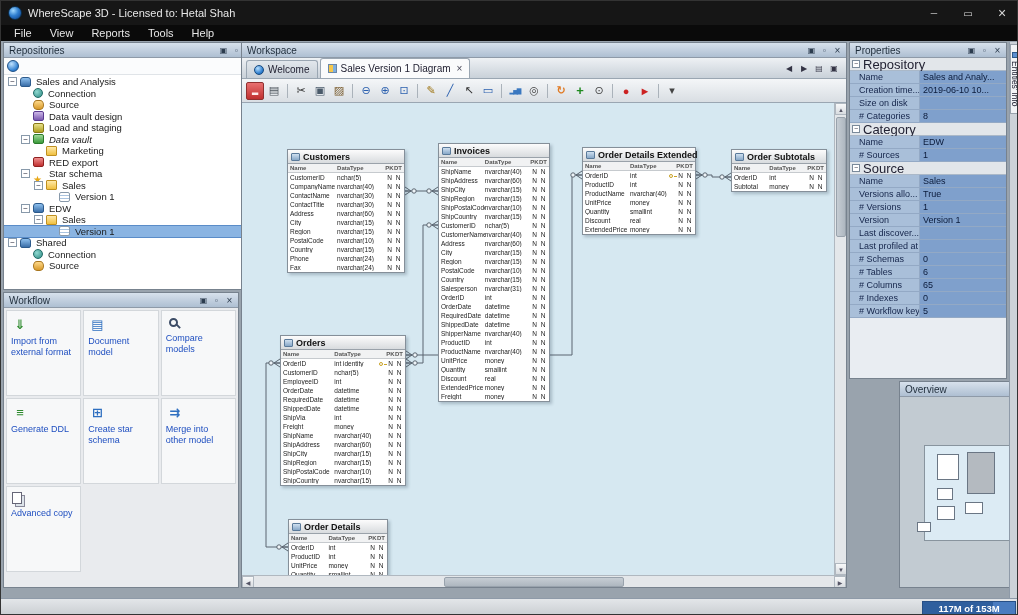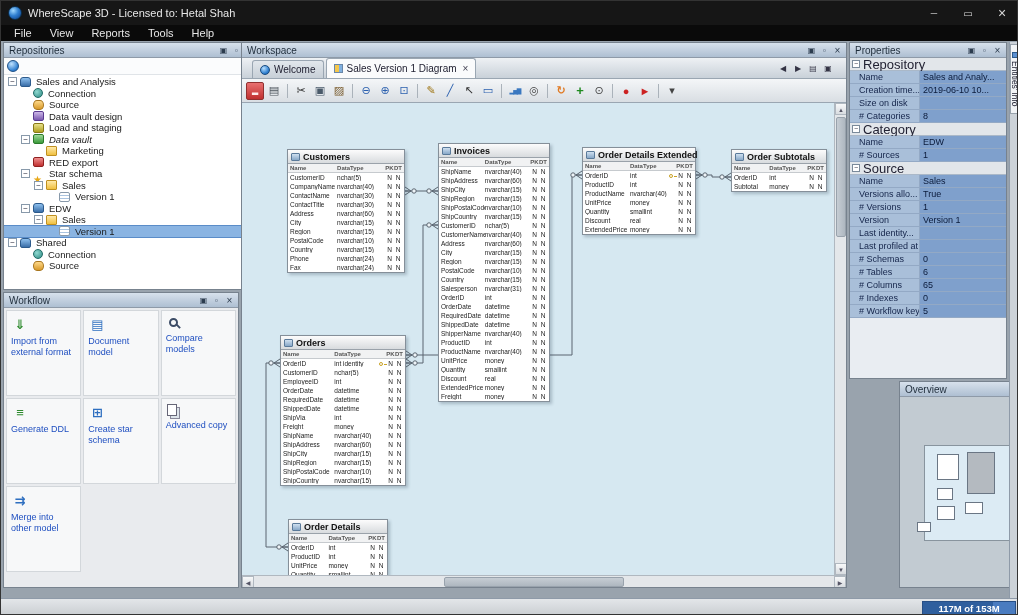--- a/index.html
+++ b/index.html
@@ -66,21 +66,21 @@
   .wf-magnifier{width:9px;height:9px;border:2px solid #3c4c66;border-radius:50%;position:relative;margin:3px 6px 6px 3px;}
   .wf-magnifier::after{content:"";position:absolute;width:6px;height:2px;background:#3c4c66;transform:rotate(45deg);right:-5px;bottom:-2px;}
   .wf-ddl::before{content:"≡";color:#2e8b2e;font-weight:bold;}
   .wf-stargrid::before{content:"⊞";color:#2f6fc0;font-weight:bold;}
   .wf-copy{width:10px;height:12px;background:#fff;border:1px solid #667;box-shadow:3px 3px 0 -1px #dde4ea,3px 3px 0 0 #889;margin:1px 5px 4px 1px;}
   .wf-merge::before{content:"⇉";color:#2f6fc0;font-weight:bold;}
   .wf-label{font-size:9px;color:#1f4fc0;line-height:1.2;}
 
   
   .ws-body{flex:1;display:flex;flex-direction:column;background:#cfd6dd;overflow:hidden;}
-  .tabbar{height:21px;flex:none;background:linear-gradient(#eef1f4,#c9d1d9);display:flex;align-items:flex-end;padding:0 10px;border-bottom:1px solid #9aa6b2;}
+  .tabbar{height:21px;flex:none;background:linear-gradient(#eef1f4,#c9d1d9);display:flex;align-items:flex-end;padding:0 4px;border-bottom:1px solid #9aa6b2;}
   .wtab{display:flex;align-items:center;gap:4px;height:18px;padding:0 7px;font-size:10px;color:#223;
     background:linear-gradient(#e2e7ec,#c7cfd7);border:1px solid #9aa6b2;border-bottom:none;border-radius:3px 3px 0 0;margin-right:2px;}
   .wtab.active{background:#fafbfc;height:20px;font-weight:normal;}
   .tablab{white-space:nowrap;}
   .tabicon-globe{width:10px;height:10px;border-radius:50%;background:radial-gradient(circle at 35% 30%,#b8e0ff,#2f7fd0 65%,#1c5aa0);border:1px solid #174a80;}
   .tabicon-diagram{width:9px;height:9px;background:
      linear-gradient(#fff,#fff) padding-box,#6a87a8;border:1px solid #6a87a8;
      background-image:linear-gradient(90deg,#f6c84c 0 4px,#7fb0e0 4px);}
   .tabclose{font-size:10px;color:#445;margin-left:2px;}
   .tabclose::before{content:"×";}
@@ -322,26 +322,26 @@
         </div>
         <div class="wf-card">
           <span class="wfi wf-ddl"></span>
           <div class="wf-label">Generate DDL</div>
         </div>
         <div class="wf-card">
           <span class="wfi wf-stargrid"></span>
           <div class="wf-label">Create star schema</div>
         </div>
         <div class="wf-card">
+          <span class="wfi wf-merge"></span>
+          <div class="wf-label">Merge into other model</div>
+        </div>
+        <div class="wf-card">
           <span class="wfi wf-copy"></span>
           <div class="wf-label">Advanced copy</div>
-        </div>
-        <div class="wf-card">
-          <span class="wfi wf-merge"></span>
-          <div class="wf-label">Merge into other model</div>
         </div>
       </div>
   </div>
 
   <div class="panel" style="left:240px;top:41px;width:606px;height:546px;">
     <div class="phead">
       <span class="ptitle">Workspace</span>
       <span class="pbtns">
         <span class="pb pb-dock"></span>
         <span class="pb pb-float"></span>
@@ -1051,21 +1051,21 @@
         </div>
         <div class="proprow">
           <span class="pname"># Versions</span>
           <span class="pval">1</span>
         </div>
         <div class="proprow">
           <span class="pname">Version</span>
           <span class="pval">Version 1</span>
         </div>
         <div class="proprow">
-          <span class="pname">Last identity...</span>
+          <span class="pname">Last discover...</span>
           <span class="pval"></span>
         </div>
         <div class="proprow">
           <span class="pname">Last profiled at</span>
           <span class="pval"></span>
         </div>
         <div class="proprow">
           <span class="pname"># Schemas</span>
           <span class="pval">0</span>
         </div>

